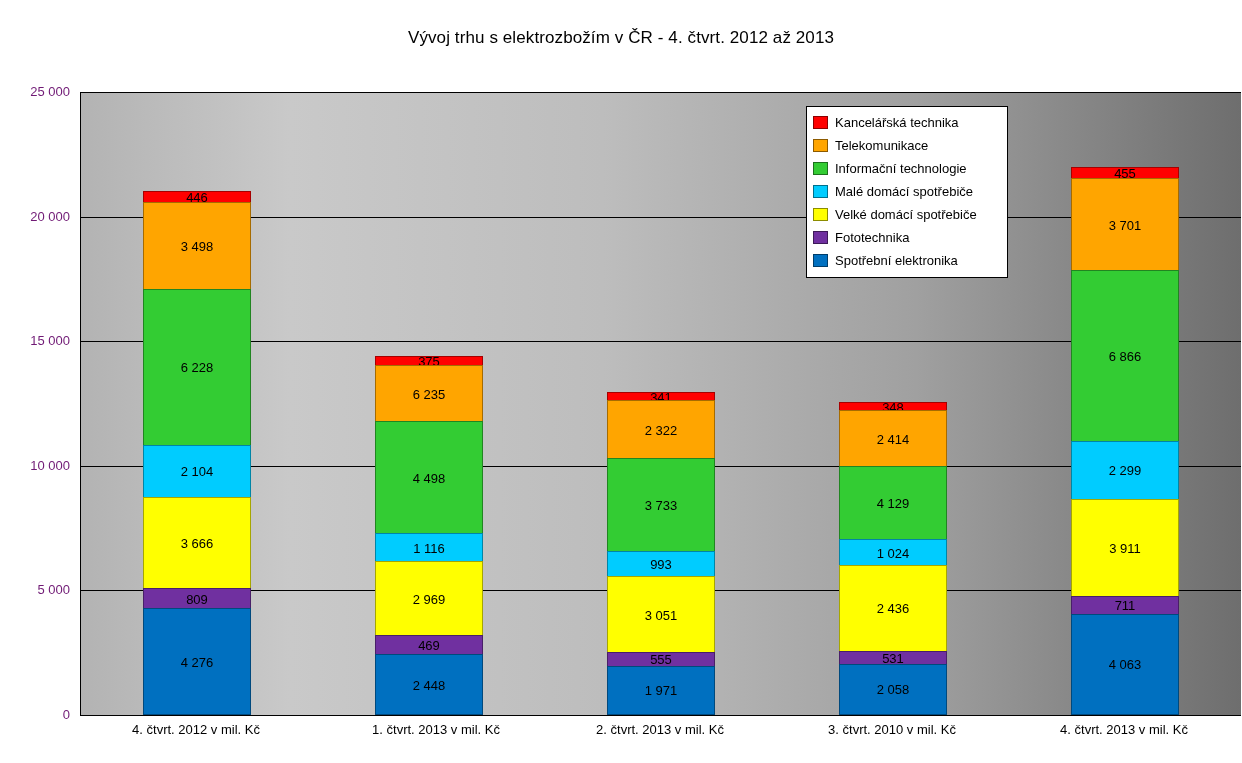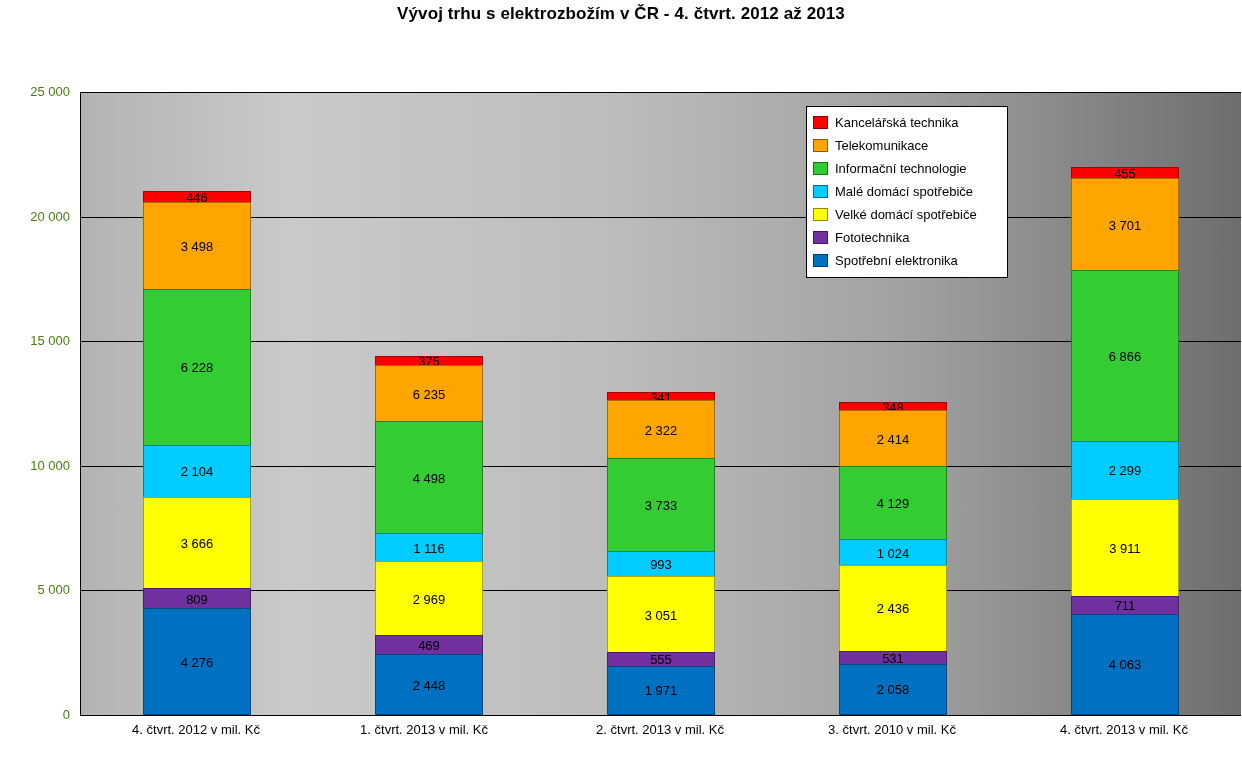--- a/index.html
+++ b/index.html
@@ -16,25 +16,25 @@
   }
   #chart-root {
     position: absolute;
     left: 0; top: 0;
     width: 1242px;
     height: 763px;
   }
   #chart-title {
     position: absolute;
     left: 0;
-    top: 4px;
+    top: 28px;
     width: 1242px;
     text-align: center;
     font-size: 17px;
-    font-weight: bold;
+    font-weight: normal;
     color: #000000;
     letter-spacing: 0.1px;
   }
   
   #plot-area {
     position: absolute;
     left: 80px;
     top: 92px;
     width: 1160px;
     height: 623px;
@@ -49,21 +49,21 @@
     width: 100%;
     height: 1px;
     background: #000000;
   }
   .y-tick-label {
     position: absolute;
     right: 1168px;
     width: 70px;
     text-align: right;
     font-size: 13px;
-    color: #4d7c0f;
+    color: #701a75;
     transform: translateY(-8px);
   }
   
   .bar {
     position: absolute;
     bottom: 0;
     width: 108px;
   }
   .seg {
     position: relative;
@@ -263,21 +263,21 @@
           </div>
           <div class="seg" style="height: 101.25px; background: rgb(0, 112, 192);">
             <div class="seg-label">4 063</div>
           </div>
         </div>
       </div>
   </div>
 
   <div id="x-axis-labels">
       <div class="x-label" style="left: 76px;">4. čtvrt. 2012 v mil. Kč</div>
-      <div class="x-label" style="left: 304px;">1. čtvrt. 2013 v mil. Kč</div>
+      <div class="x-label" style="left: 316px;">1. čtvrt. 2013 v mil. Kč</div>
       <div class="x-label" style="left: 540px;">2. čtvrt. 2013 v mil. Kč</div>
       <div class="x-label" style="left: 772px;">3. čtvrt. 2010 v mil. Kč</div>
       <div class="x-label" style="left: 1004px;">4. čtvrt. 2013 v mil. Kč</div>
     </div>
 
   <div id="legend">
       <div class="legend-row">
         <span class="legend-swatch" style="background: rgb(255, 0, 0);"></span>
         <span class="legend-text">Kancelářská technika</span>
       </div>

